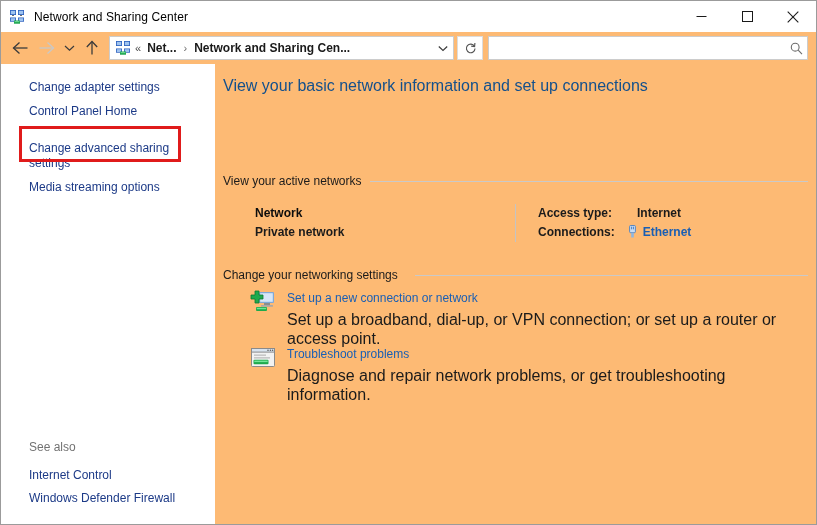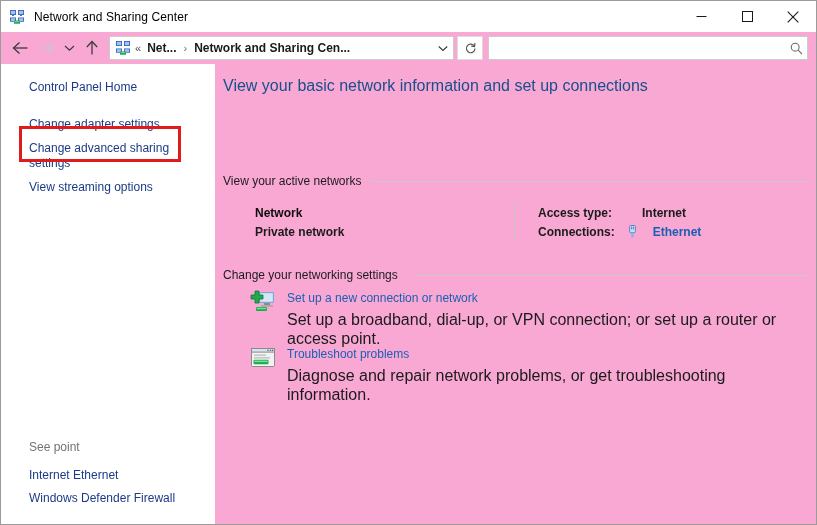--- a/index.html
+++ b/index.html
@@ -9,21 +9,21 @@
     height: 525px;
     font-family: "Liberation Sans", sans-serif;
     background: #ffffff;
     overflow: hidden;
     position: relative;
   }
 
   .window {
     position: absolute;
     inset: 0;
-    background: #f9a8d4;
+    background: #fdba74;
     border: 1px solid #9b9b9b;
     display: flex;
     flex-direction: column;
   }
 
   
   .titlebar {
     height: 31px;
     display: flex;
     align-items: center;
@@ -299,21 +299,21 @@
   }
   .net-val {
     font-size: 12px;
     color: #1b1b1b;
     line-height: 19px;
     white-space: nowrap;
     text-align: center;
   }
   .conn-cell {
     display: flex;
-    gap: 15px;
+    gap: 5px;
     line-height: 19px;
   }
   .conn-link {
     font-size: 12px;
     color: #1a5fb4;
     cursor: default;
   }
 
   
   .task {
@@ -465,30 +465,30 @@
         </svg>
       </span>
     </div>
   </div>
 
   <div class="bodyrow">
     <div class="edge-line"></div>
 
     <div class="sidebar">
 
+      <div class="side-link adapter">Change adapter settings</div>
       <div class="side-link home">Control Panel Home</div>
-      <div class="side-link adapter">Change adapter settings</div>
       <div class="side-link advanced">Change advanced sharing settings</div>
-      <div class="side-link media">View streaming options</div>
+      <div class="side-link media">Media streaming options</div>
 
       <div class="highlight-box"></div>
 
       <div class="seealso">
-        <div class="seealso-title">See point</div>
-        <div class="side-link">Internet Ethernet</div>
+        <div class="seealso-title">See also</div>
+        <div class="side-link">Internet Control</div>
         <div class="side-link">Windows Defender Firewall</div>
       </div>
     </div>
 
     <div class="content">
 
       <div class="page-title">View your basic network information and set up connections</div>
 
       <div class="section-head sec-active">
         <span class="lbl">View your active networks</span>

